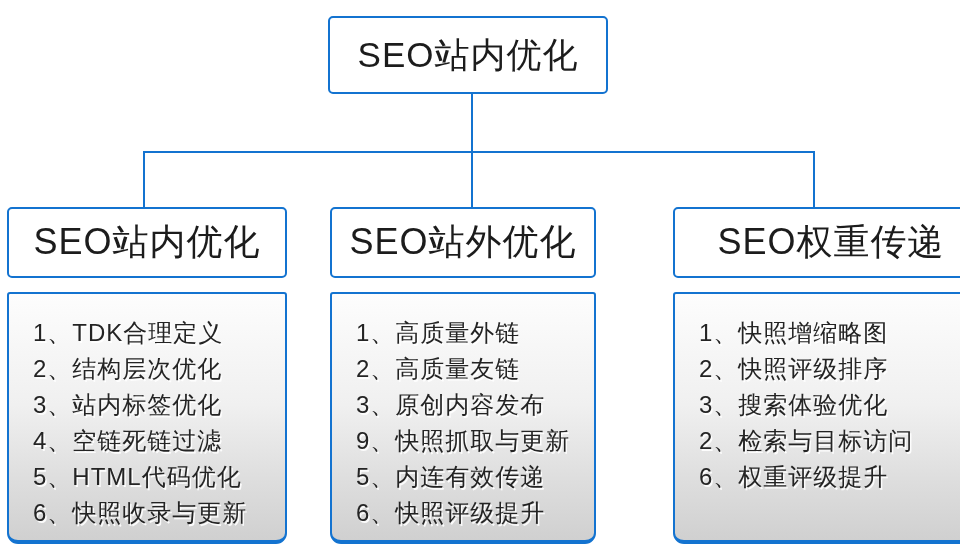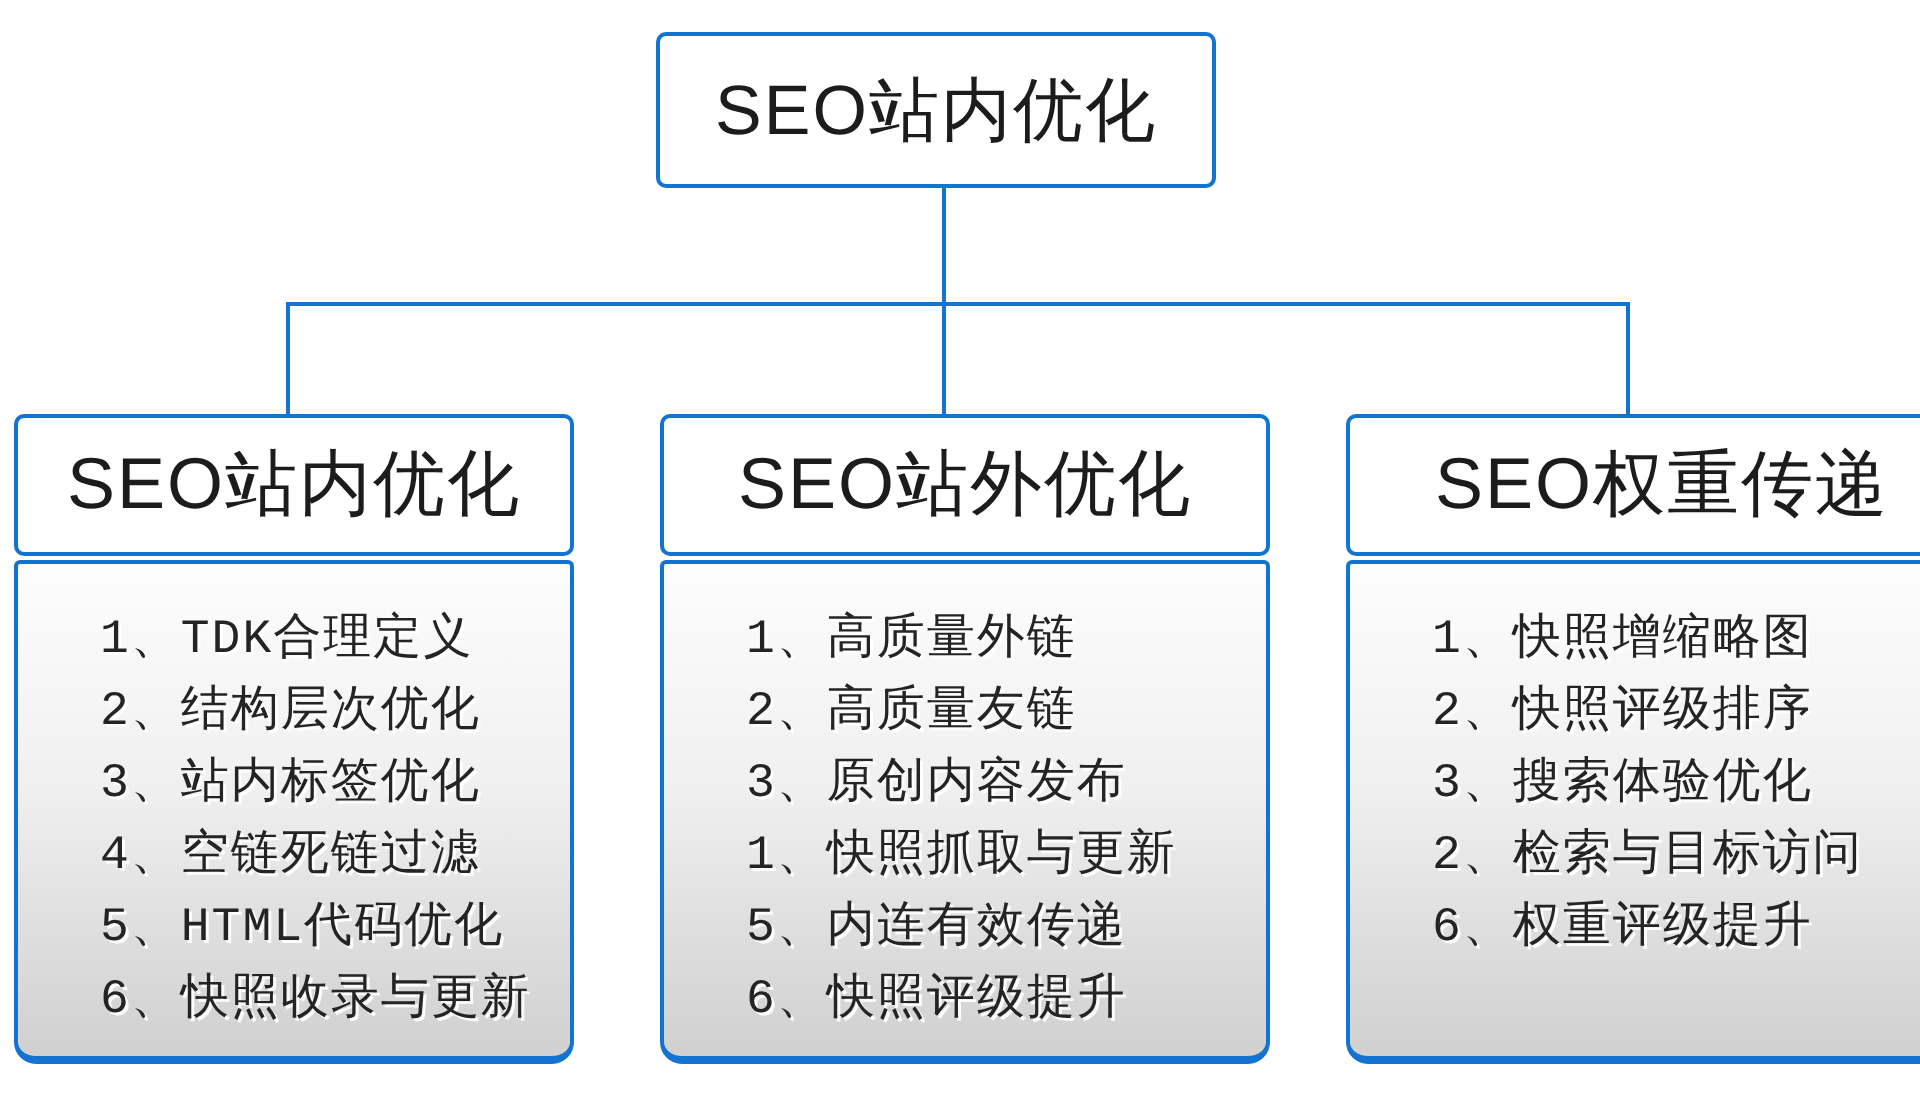--- a/index.html
+++ b/index.html
@@ -42,28 +42,27 @@
     border-radius: 5px;
     display: flex; align-items: center; justify-content: center;
     font-size: 36px;
     letter-spacing: 1px;
     color: #1c1c1c;
     position: relative;
     z-index: 2;
   }
   .col-body {
     box-sizing: border-box;
-    margin-top: 2px;
+    margin-top: 14px;
     height: 252px;
     border: 2px solid #1373d0;
     border-bottom-width: 4px;
     border-radius: 3px 3px 11px 11px;
     background: linear-gradient(180deg, #fdfdfd 0%, #f0f0f0 45%, #dedede 75%, #d0d0d0 100%);
-    padding: 21px 8px 0 41px;
-    font-family: Liberation Mono, monospace;
+    padding: 21px 8px 0 24px;
   }
   .list-item {
     font-size: 24px;
     line-height: 36px;
     letter-spacing: 1px;
     color: #242424;
     text-shadow: 1.5px 1.5px 0 rgba(255,255,255,0.9);
     white-space: nowrap;
   }
 </style>
@@ -89,29 +88,29 @@
     <div class="col-body">
       <div class="list-item">1、TDK合理定义</div>
       <div class="list-item">2、结构层次优化</div>
       <div class="list-item">3、站内标签优化</div>
       <div class="list-item">4、空链死链过滤</div>
       <div class="list-item">5、HTML代码优化</div>
       <div class="list-item">6、快照收录与更新</div>
     </div>
   </div>
 
-  <div class="column" style="left:330px; width:305px;">
+  <div class="column" style="left:330px; width:266px;">
     <div class="col-header">
       <span>SEO站外优化</span>
     </div>
     <div class="col-body">
       <div class="list-item">1、高质量外链</div>
       <div class="list-item">2、高质量友链</div>
       <div class="list-item">3、原创内容发布</div>
-      <div class="list-item">1、快照抓取与更新</div>
+      <div class="list-item">9、快照抓取与更新</div>
       <div class="list-item">5、内连有效传递</div>
       <div class="list-item">6、快照评级提升</div>
     </div>
   </div>
 
   <div class="column" style="left:673px; width:316px;">
     <div class="col-header">
       <span>SEO权重传递</span>
     </div>
     <div class="col-body">

